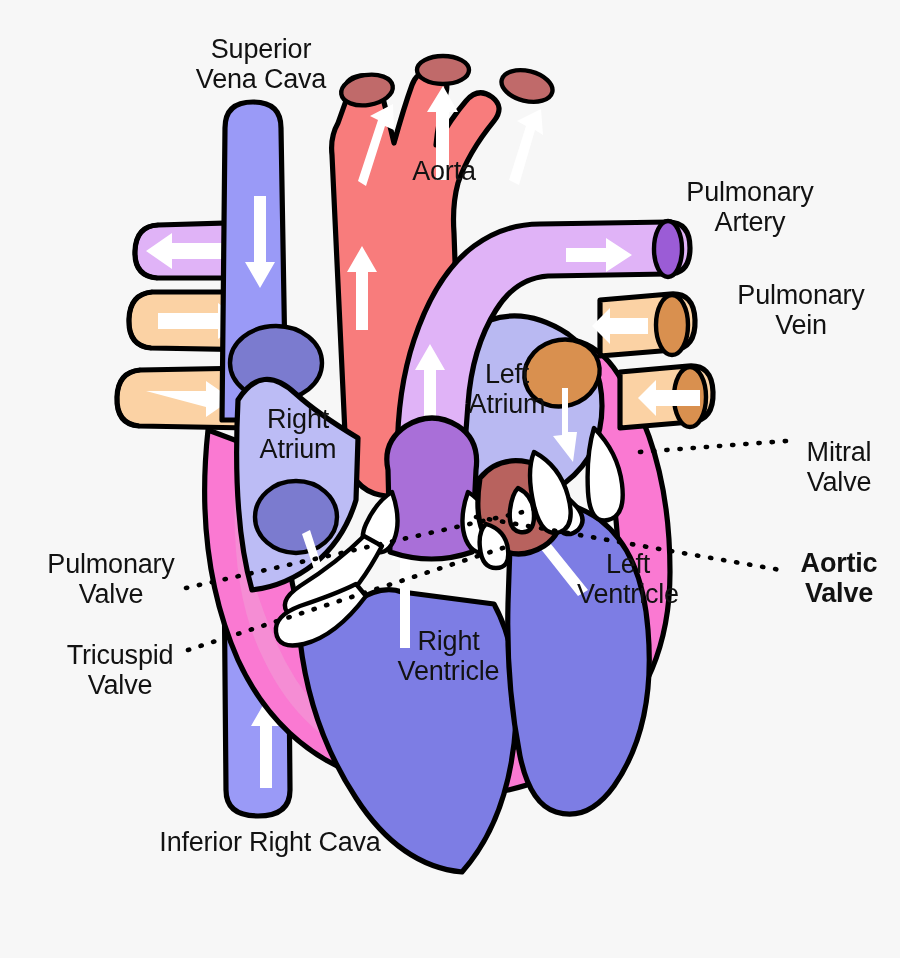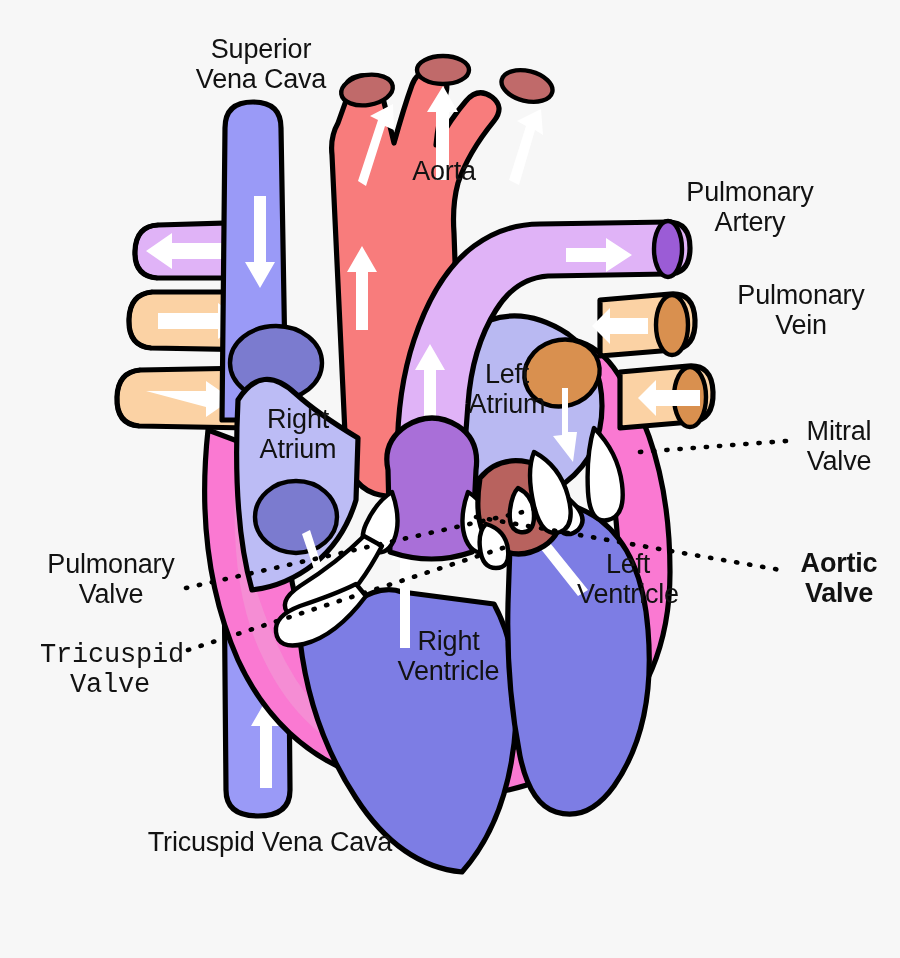--- a/index.html
+++ b/index.html
@@ -257,27 +257,27 @@
 
   <div class="lbl" style="left:452px;top:359px;width:110px;">Left
 Atrium</div>
 
   <div class="lbl" style="left:371px;top:626px;width:155px;">Right
 Ventricle</div>
 
   <div class="lbl" style="left:548px;top:549px;width:160px;">Left
 Ventricle</div>
 
-  <div class="lbl" style="left:780px;top:416px;width:118px;">Mitral
+  <div class="lbl" style="left:780px;top:437px;width:118px;">Mitral
 Valve</div>
 
   <div class="lbl" style="left:780px;top:548px;width:118px;font-weight:bold;">Aortic
 Valve</div>
 
   <div class="lbl" style="left:35px;top:549px;width:152px;">Pulmonary
 Valve</div>
 
-  <div class="lbl" style="left:40px;top:640px;width:140px;font-family:Liberation Mono, monospace;">Tricuspid
-Valve</div>
-
-  <div class="lbl" style="left:120px;top:827px;width:300px;">Tricuspid Vena Cava</div>
+  <div class="lbl" style="left:50px;top:640px;width:140px;">Tricuspid
+Valve</div>
+
+  <div class="lbl" style="left:120px;top:827px;width:300px;">Inferior Right Cava</div>
 
 </div>
 
 </body></html>

